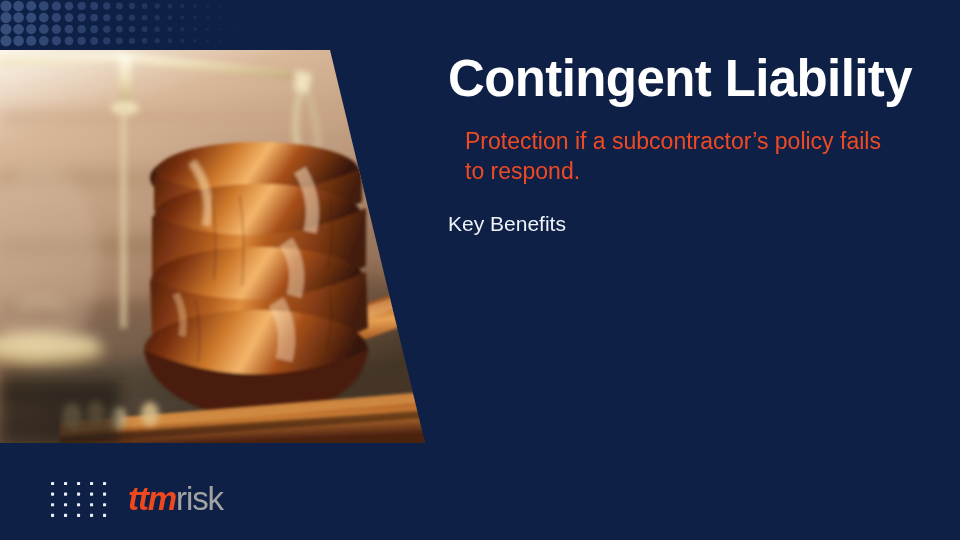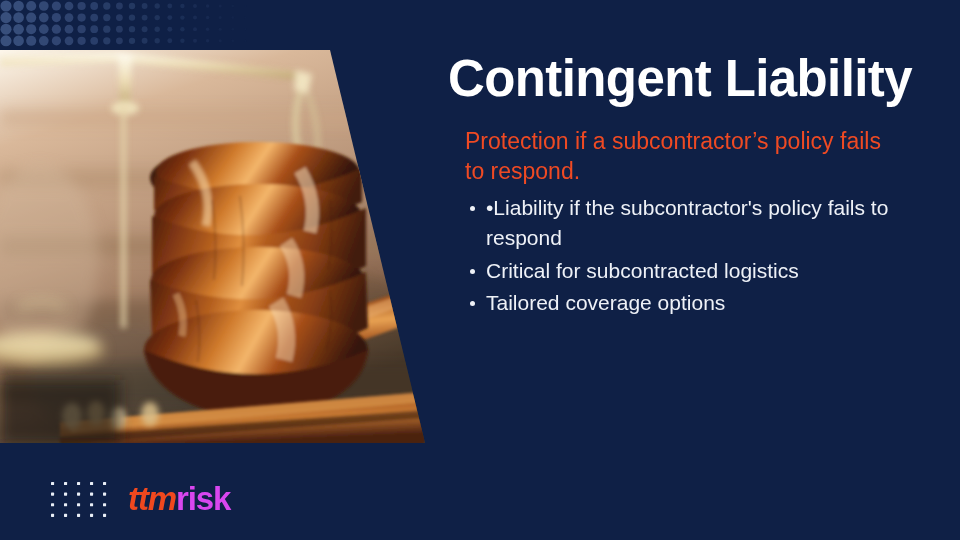--- a/index.html
+++ b/index.html
@@ -103,21 +103,21 @@
   .logo-dots { margin-right: 18px; }
   .logo-dots svg { display: block; }
   .wordmark {
     font-size: 33px;
     font-weight: bold;
     letter-spacing: -1.1px;
     line-height: 1;
     white-space: nowrap;
   }
   .wordmark .ttm { color: #f0481e; font-style: italic; }
-  .wordmark .risk { color: #d946ef; font-weight: bold; }
+  .wordmark .risk { color: #a3a3a3; font-weight: normal; }
 </style>
 </head>
 <body>
 
 <div class="slide">
 
   <div class="dot-band">
     <svg width="300" height="48" viewBox="0 0 300 48" xmlns="http://www.w3.org/2000/svg">
       <g fill="#3b5280" id="dotband">
           <circle cx="6.00" cy="6.00" r="5.55" opacity="0.950"></circle>
@@ -352,34 +352,21 @@
 
       <g filter="url(#blurSoft)" opacity="0.7">
         <rect x="0" y="330" width="120" height="64" fill="#241a12"></rect>
       </g>
     </svg>
   </div>
 
   <div class="content">
     <h1 class="title">Contingent Liability</h1>
     <p class="subtitle">Protection if a subcontractor’s policy fails to respond.</p>
-    <ul class="benefits-list">
-      <li>
-        <span class="bullet-dot"></span>
-        <span>•Liability if the subcontractor's policy fails to respond</span>
-      </li>
-      <li>
-        <span class="bullet-dot"></span>
-        <span>Critical for subcontracted logistics</span>
-      </li>
-      <li>
-        <span class="bullet-dot"></span>
-        <span>Tailored coverage options</span>
-      </li>
-    </ul>
+    <p class="benefits-label">Key Benefits</p>
   </div>
 
   <div class="footer-logo">
     <span class="logo-dots">
       <svg width="62" height="40" viewBox="0 0 62 40" xmlns="http://www.w3.org/2000/svg">
         <g fill="#e9eef6" id="logodots">
             <rect x="3.00" y="4.00" width="3.1" height="3.1" rx="0.6"></rect>
             <rect x="16.00" y="4.00" width="3.1" height="3.1" rx="0.6"></rect>
             <rect x="29.00" y="4.00" width="3.1" height="3.1" rx="0.6"></rect>
             <rect x="42.00" y="4.00" width="3.1" height="3.1" rx="0.6"></rect>

